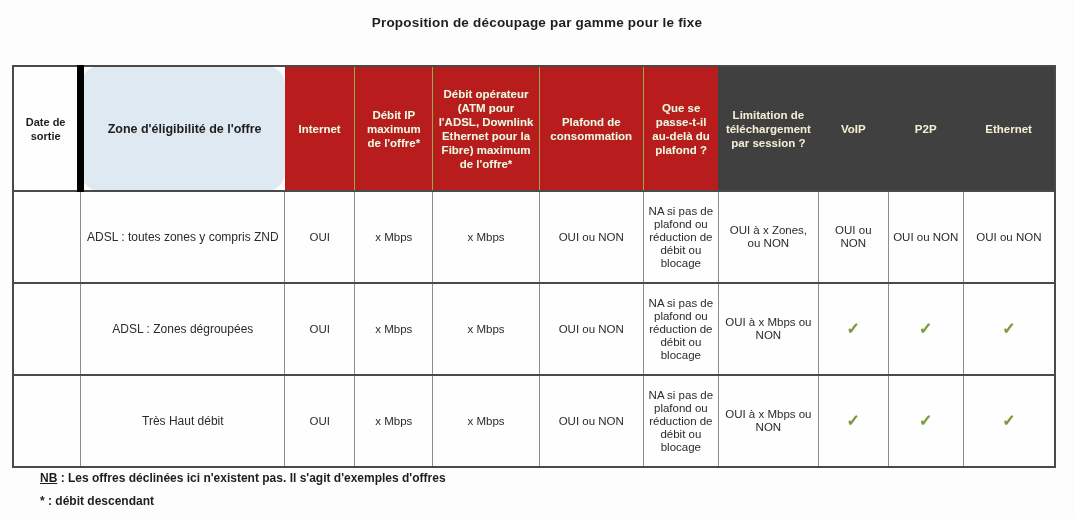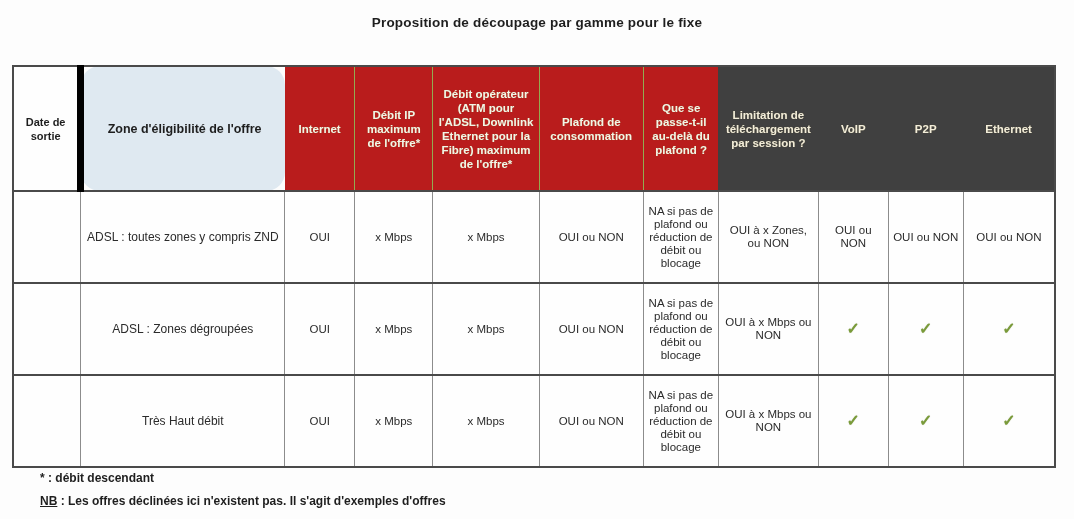--- a/index.html
+++ b/index.html
@@ -188,22 +188,22 @@
         <td>OUI à x Mbps ou NON</td>
         <td><span class="check">✓</span></td>
         <td><span class="check">✓</span></td>
         <td class="last"><span class="check">✓</span></td>
       </tr>
     </tbody>
   </table>
 
   <div class="footnotes">
     <div class="footnote">
+      <span class="fn-underline">NB</span>
+      <span>: Les offres déclinées ici n'existent pas. Il s'agit d'exemples d'offres</span>
+    </div>
+    <div class="footnote">
       <span>*</span>
       <span>: débit descendant</span>
     </div>
-    <div class="footnote">
-      <span class="fn-underline">NB</span>
-      <span>: Les offres déclinées ici n'existent pas. Il s'agit d'exemples d'offres</span>
-    </div>
   </div>
 
 </div>
 
 </body></html>

